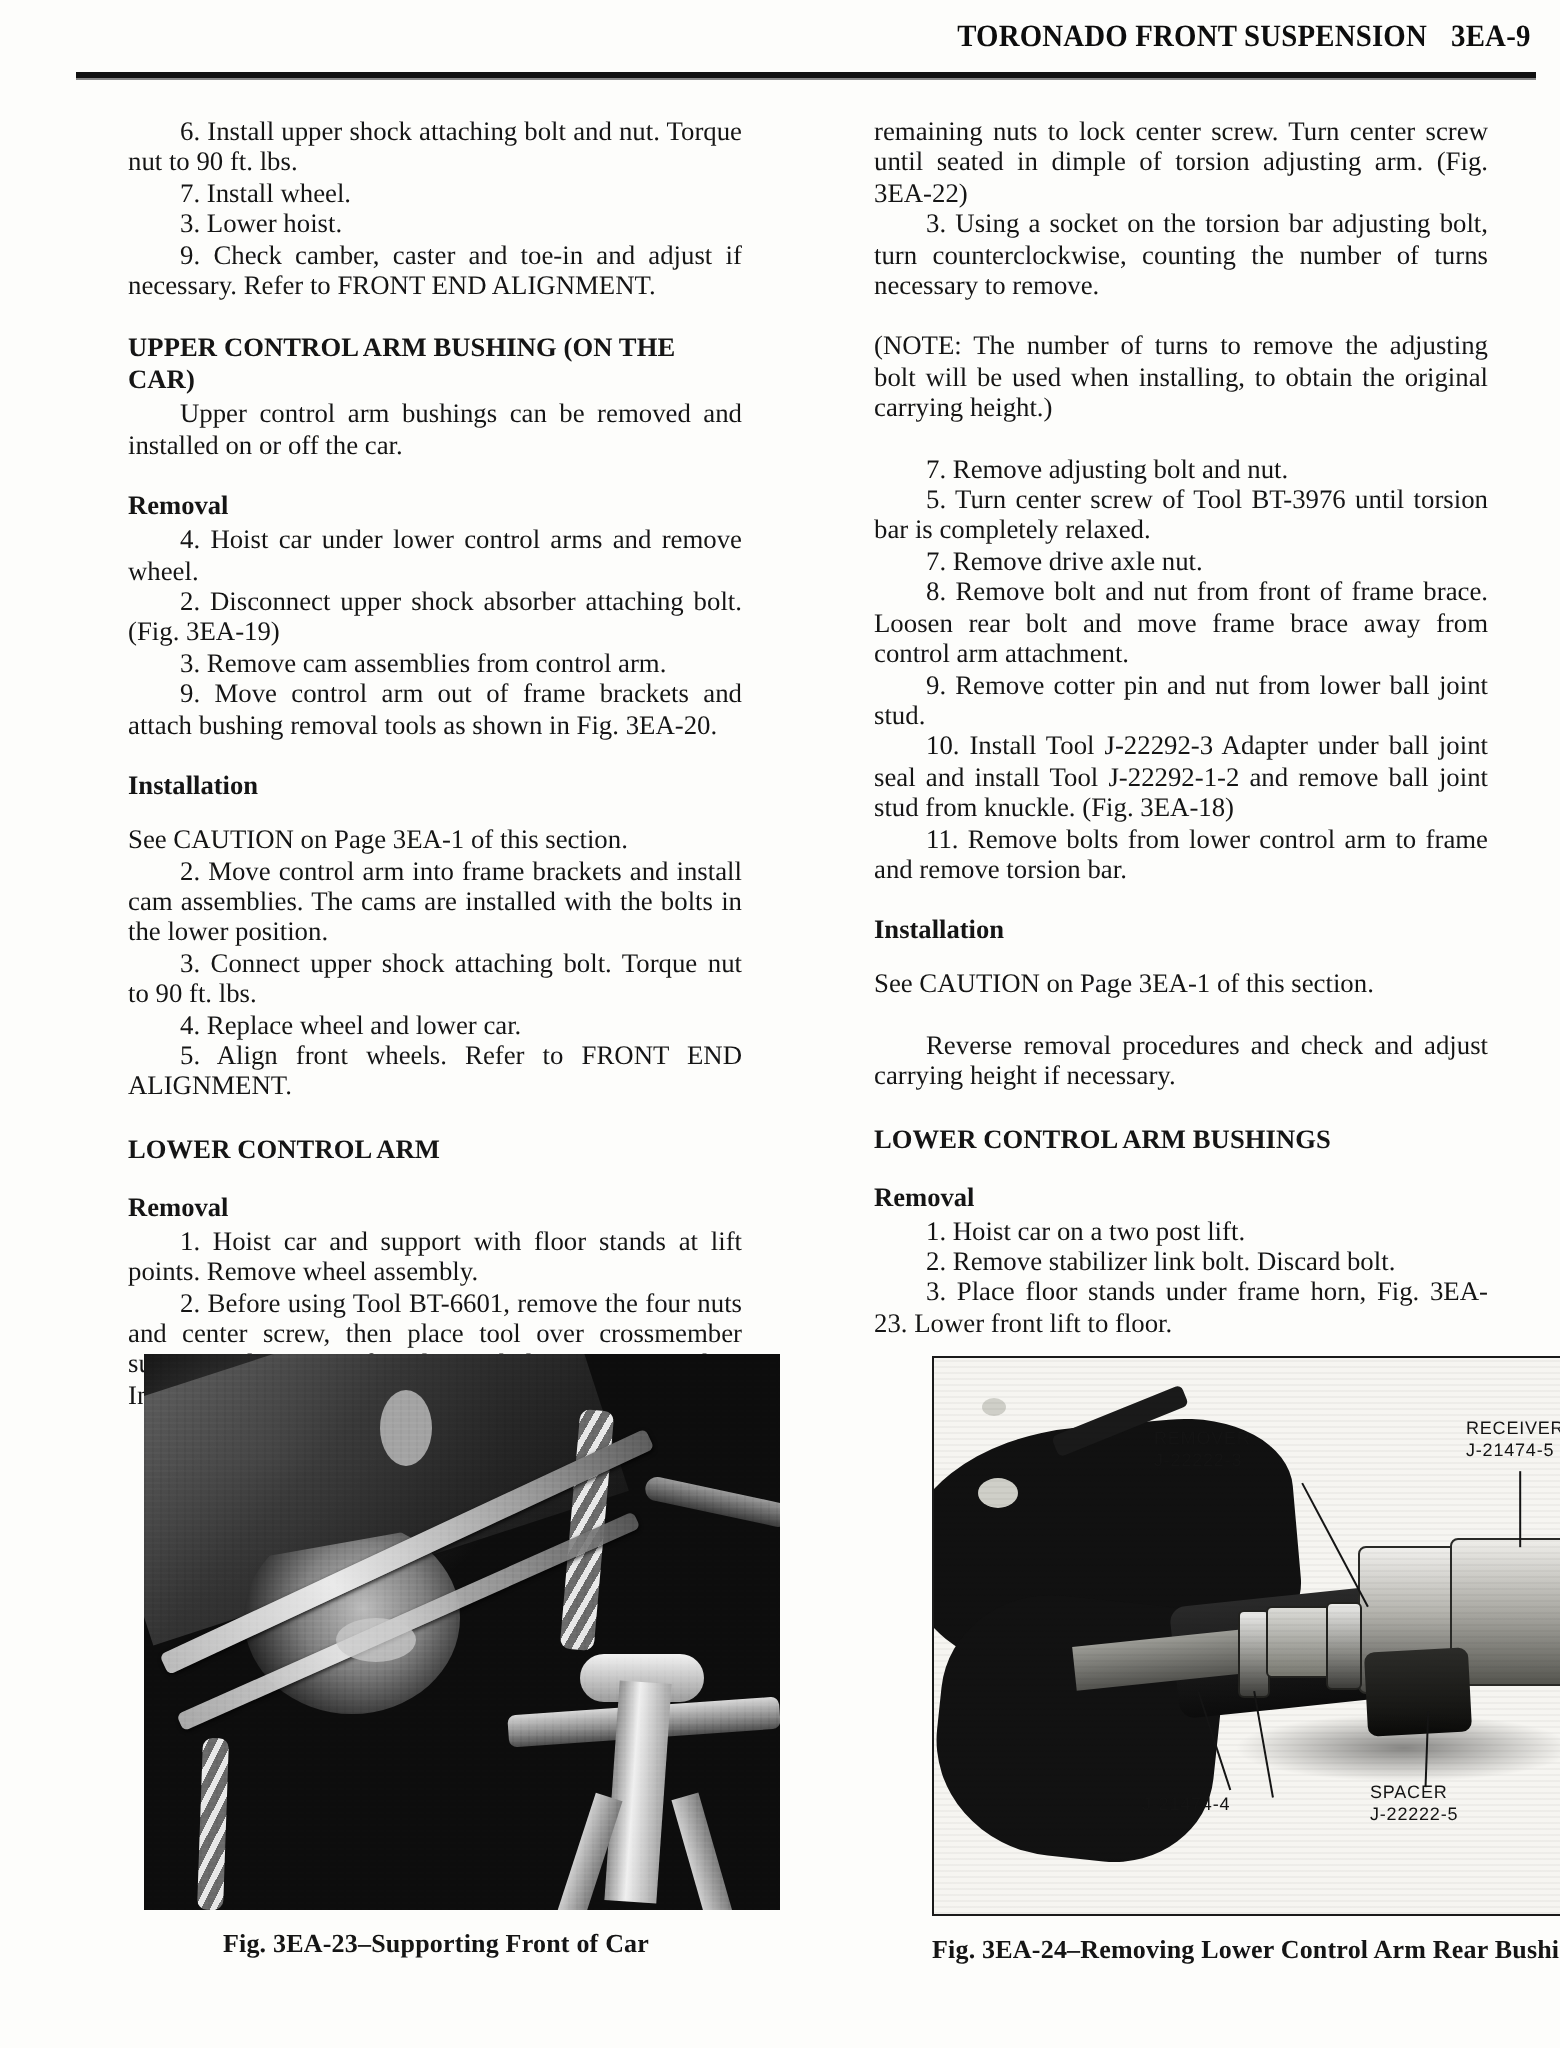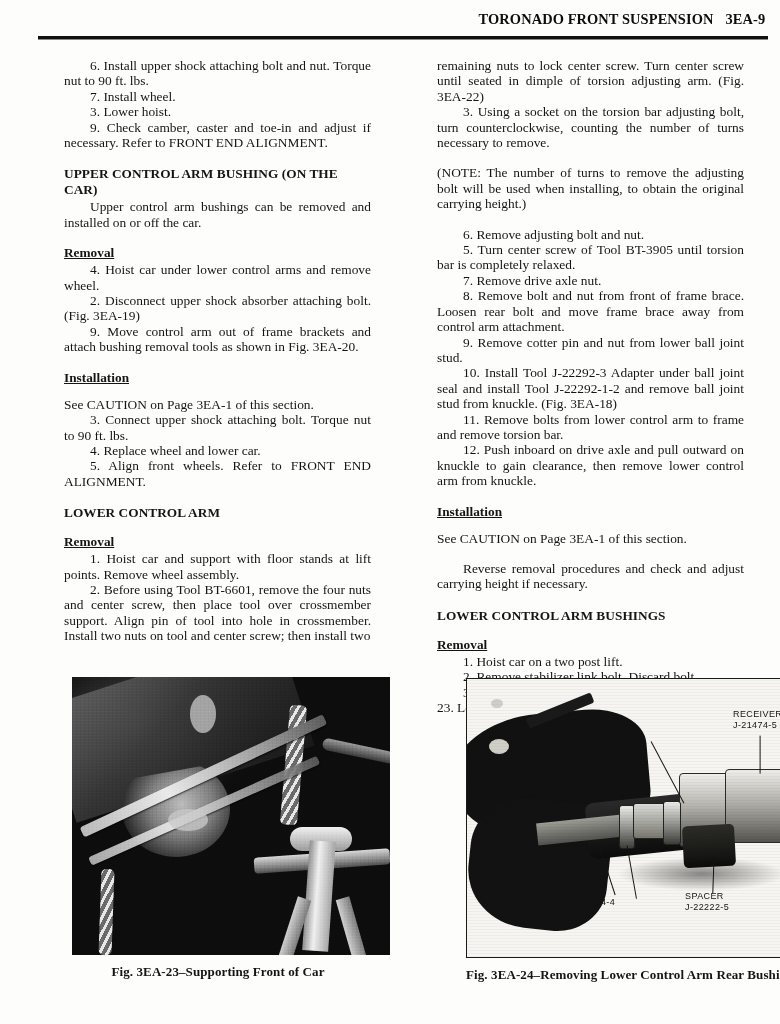--- a/index.html
+++ b/index.html
@@ -104,21 +104,20 @@
     letter-spacing: 0.05px;
     margin-top: 16px;
     margin-bottom: 1px;
   }
   .h3 {
     font-weight: bold;
     font-size: 13.3px;
     line-height: 16px;
     margin-top: 15px;
     margin-bottom: 1px;
-    text-decoration: underline;
   }
   .h3.tight { margin-top: 13px; }
 
   
   .fig {
     position: absolute;
   }
   .fig-caption {
     font-size: 13px;
     font-weight: bold;
@@ -400,49 +399,50 @@
       <p class="para indent">7. Install wheel.</p>
       <p class="para indent">3. Lower hoist.</p>
       <p class="para indent">9. Check camber, caster and toe-in and adjust if necessary. Refer to FRONT END ALIGNMENT.</p>
 
       <div class="h2">UPPER CONTROL ARM BUSHING (ON THE CAR)</div>
       <p class="para indent">Upper control arm bushings can be removed and installed on or off the car.</p>
 
       <div class="h3">Removal</div>
       <p class="para indent">4. Hoist car under lower control arms and remove wheel.</p>
       <p class="para indent">2. Disconnect upper shock absorber attaching bolt. (Fig. 3EA-19)</p>
+      <p class="para indent">3. Remove cam assemblies from control arm.</p>
       <p class="para indent">9. Move control arm out of frame brackets and attach bushing removal tools as shown in Fig. 3EA-20.</p>
 
       <div class="h3">Installation</div>
       <p class="para noindent gap-sm">See CAUTION on Page 3EA-1 of this section.</p>
 
+      <p class="para indent">2. Move control arm into frame brackets and install cam assemblies. The cams are installed with the bolts in the lower position.</p>
       <p class="para indent">3. Connect upper shock attaching bolt. Torque nut to 90 ft. lbs.</p>
       <p class="para indent">4. Replace wheel and lower car.</p>
       <p class="para indent">5. Align front wheels. Refer to FRONT END ALIGNMENT.</p>
 
       <div class="h2">LOWER CONTROL ARM</div>
       <div class="h3 tight">Removal</div>
       <p class="para indent">1. Hoist car and support with floor stands at lift points. Remove wheel assembly.</p>
       <p class="para indent">2. Before using Tool BT-6601, remove the four nuts and center screw, then place tool over crossmember support. Align pin of tool into hole in crossmember. Install two nuts on tool and center screw; then install two</p>
     </div>
 
     <div class="col">
       <p class="para noindent">remaining nuts to lock center screw. Turn center screw until seated in dimple of torsion adjusting arm. (Fig. 3EA-22)</p>
       <p class="para indent">3. Using a socket on the torsion bar adjusting bolt, turn counterclockwise, counting the number of turns necessary to remove.</p>
 
       <p class="para noindent gap-md">(NOTE: The number of turns to remove the adjusting bolt will be used when installing, to obtain the original carrying height.)</p>
 
-      <p class="para indent gap-md">6. Remove adjusting bolt and nut.</p>
-      <p class="para indent">5. Turn center screw of Tool BT-3905 until torsion bar is completely relaxed.</p>
+      <p class="para indent gap-md">7. Remove adjusting bolt and nut.</p>
+      <p class="para indent">5. Turn center screw of Tool BT-3976 until torsion bar is completely relaxed.</p>
       <p class="para indent">7. Remove drive axle nut.</p>
       <p class="para indent">8. Remove bolt and nut from front of frame brace. Loosen rear bolt and move frame brace away from control arm attachment.</p>
       <p class="para indent">9. Remove cotter pin and nut from lower ball joint stud.</p>
       <p class="para indent">10. Install Tool J-22292-3 Adapter under ball joint seal and install Tool J-22292-1-2 and remove ball joint stud from knuckle. (Fig. 3EA-18)</p>
       <p class="para indent">11. Remove bolts from lower control arm to frame and remove torsion bar.</p>
-      <p class="para indent">12. Push inboard on drive axle and pull outward on knuckle to gain clearance, then remove lower control arm from knuckle.</p>
 
       <div class="h3">Installation</div>
       <p class="para noindent gap-sm">See CAUTION on Page 3EA-1 of this section.</p>
       <p class="para indent gap-md">Reverse removal procedures and check and adjust carrying height if necessary.</p>
 
       <div class="h2">LOWER CONTROL ARM BUSHINGS</div>
       <div class="h3 tight">Removal</div>
       <p class="para indent">1. Hoist car on a two post lift.</p>
       <p class="para indent">2. Remove stabilizer link bolt. Discard bolt.</p>
       <p class="para indent">3. Place floor stands under frame horn, Fig. 3EA-23. Lower front lift to floor.</p>

